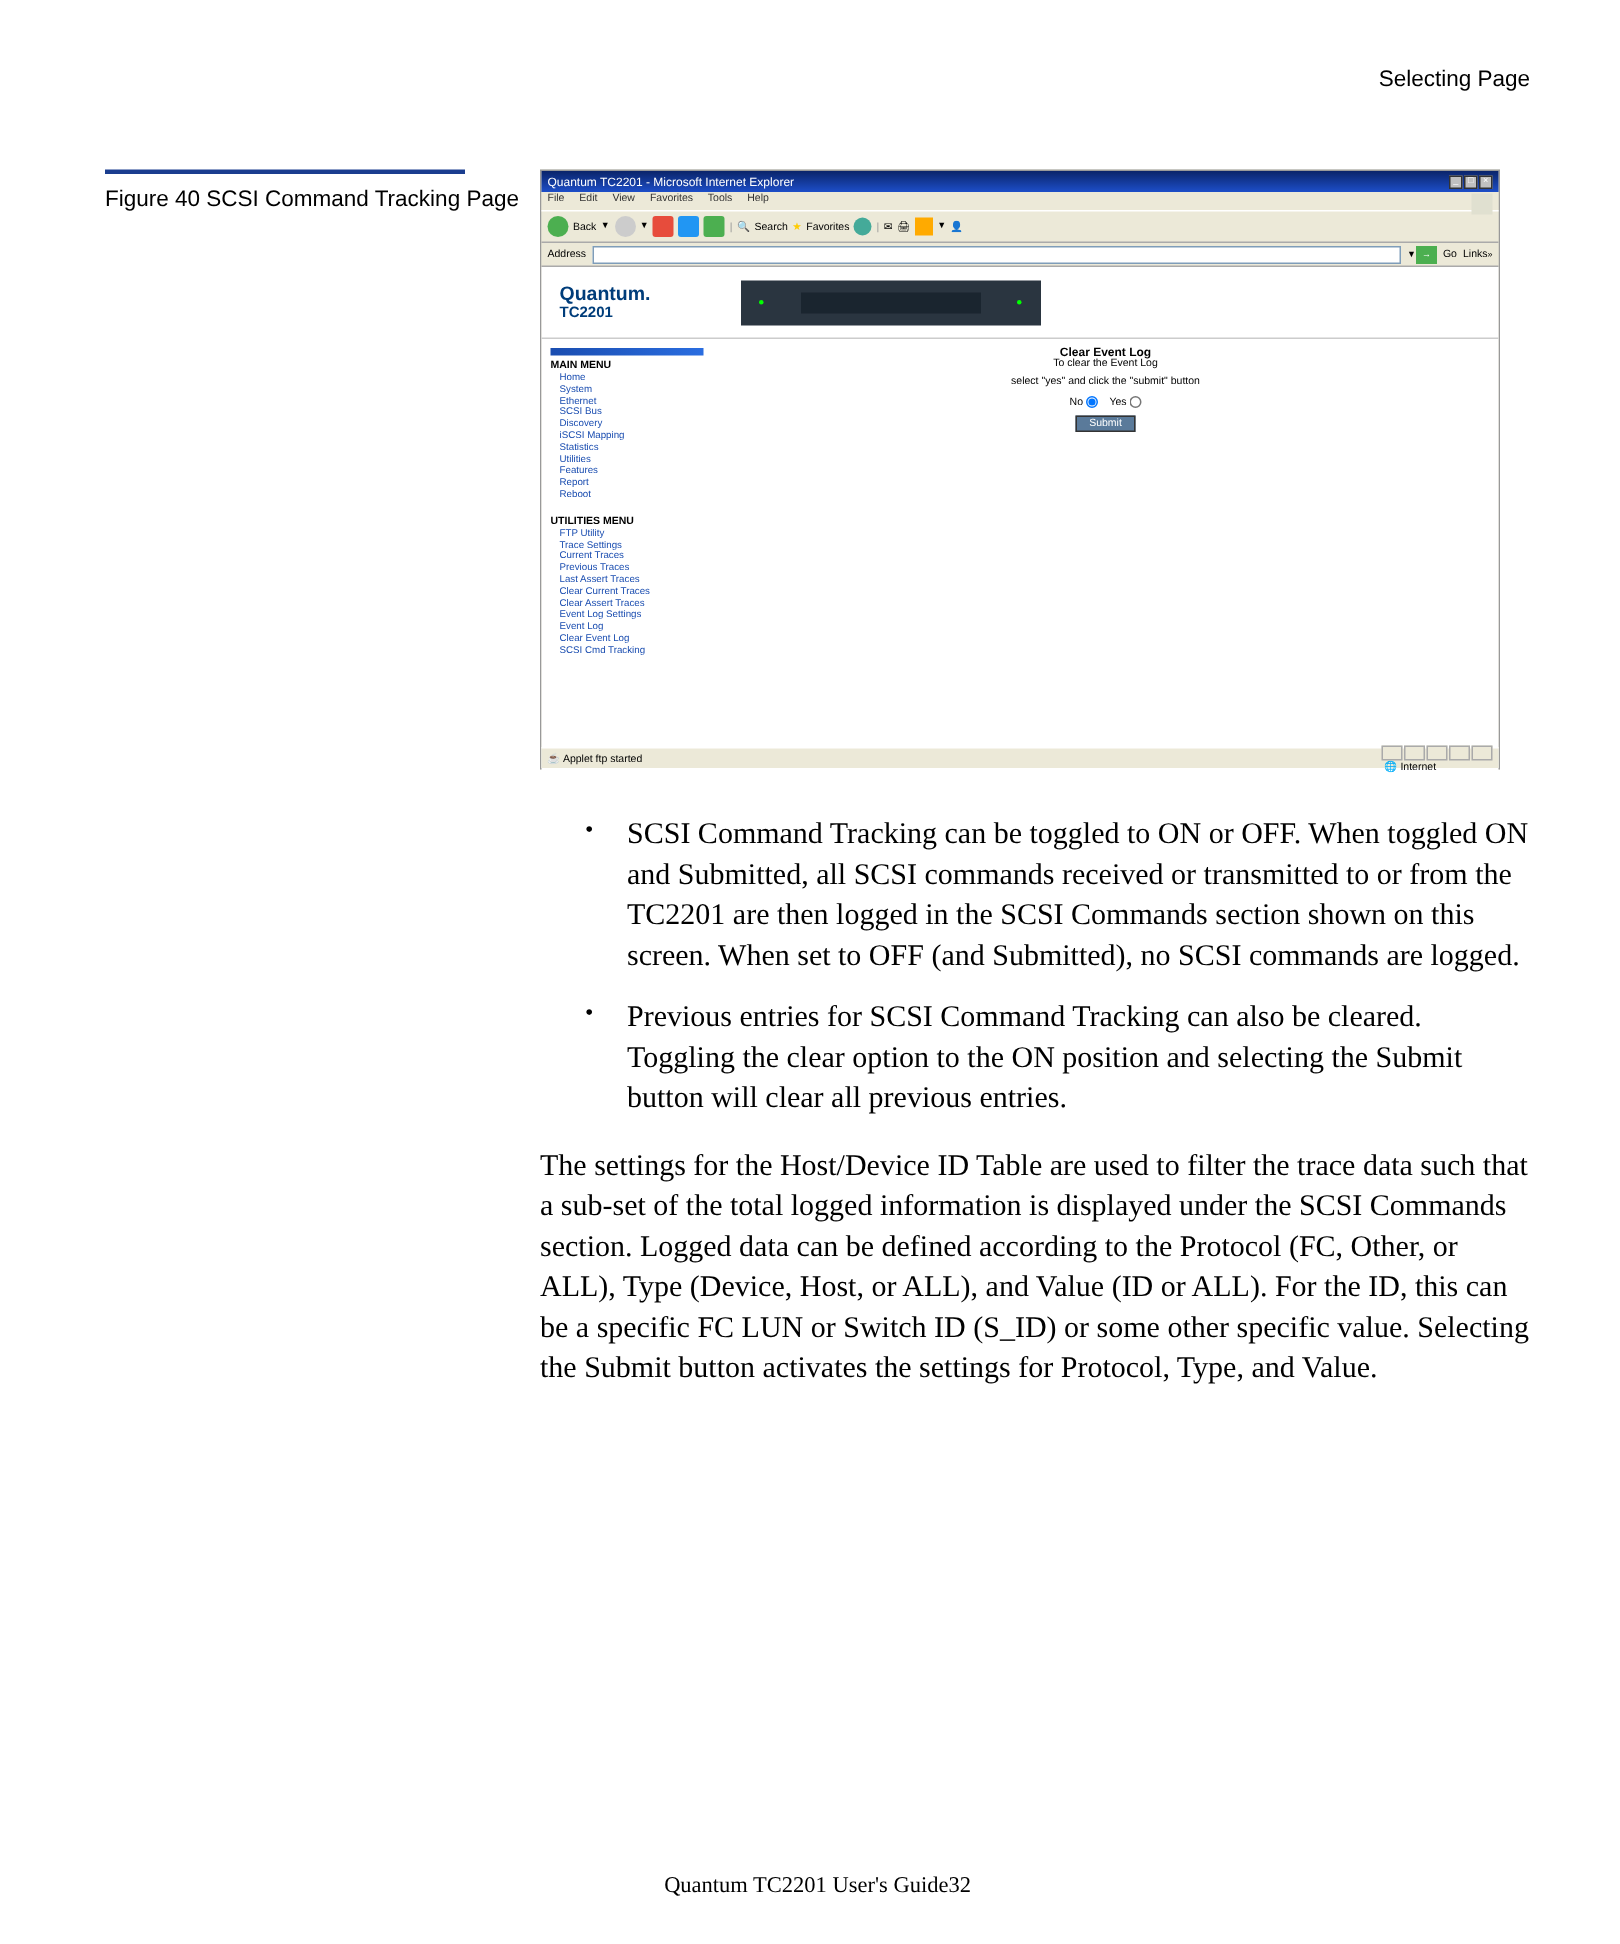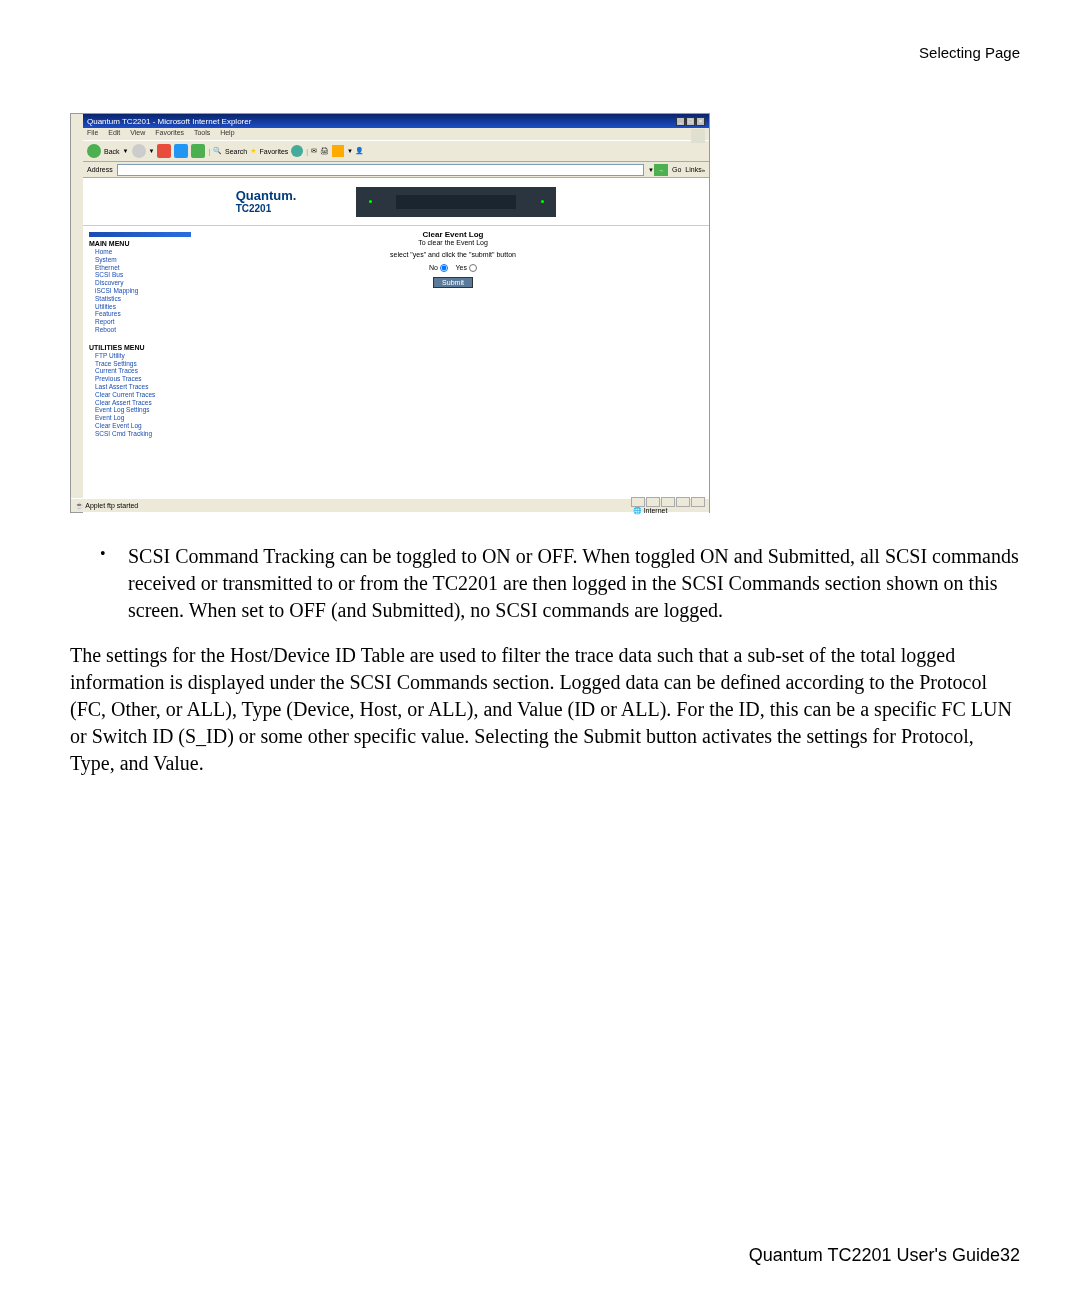--- a/index.html
+++ b/index.html
@@ -39,21 +39,20 @@
     .right-column {
       flex: 1;
     }
     .browser-screenshot {
       width: 640px;
       height: 400px;
       border: 1px solid #999;
       background: #ece9d8;
       position: relative;
       font-size: 7px;
-      padding-left: 12px;
     }
     .browser-titlebar {
       background: linear-gradient(to bottom, #0a246a, #1d4ec8);
       color: white;
       height: 14px;
       padding: 1px 4px;
       font-size: 8px;
       display: flex;
       justify-content: space-between;
       align-items: center;
@@ -133,21 +132,20 @@
       display: flex;
       flex-direction: column;
     }
     .content-header {
       height: 48px;
       border-bottom: 1px solid #ccc;
       display: flex;
       align-items: center;
       padding: 0 12px;
       gap: 30px;
-      justify-content: center;
     }
     .quantum-logo {
       color: #003d7a;
       font-weight: bold;
       font-size: 13px;
       line-height: 1.1;
     }
     .logo-sub {
       font-size: 10px;
     }
@@ -268,33 +266,37 @@
     }
     .plain-para {
       margin-top: 6px;
     }
     .footer {
       position: absolute;
       bottom: 30px;
       left: 70px;
       right: 60px;
       display: flex;
-      justify-content: flex-end;
-      font-size: 18px;
-      font-family: Liberation Sans, sans-serif;
+      justify-content: center;
+      font-size: 15px;
+      font-family: Liberation Serif, serif;
     }
   </style>
 </head>
 <body>
 
 <div class="header-text">
   <div>Selecting Page</div>
 </div>
 
 <div class="main-content">
+  <div class="left-column">
+    <div class="figure-bar"></div>
+    <div class="figure-caption">Figure 40  SCSI Command Tracking Page</div>
+  </div>
   <div class="right-column">
 
     <div class="browser-screenshot">
       <div class="browser-titlebar">
         <span>Quantum TC2201 - Microsoft Internet Explorer</span>
         <div class="win-controls">
           <span class="win-btn">_</span>
           <span class="win-btn">□</span>
           <span class="win-btn">×</span>
         </div>
@@ -409,20 +411,21 @@
               <span class="status-box"></span>
           </span>
           &nbsp;<span>🌐</span> <span>Internet</span>
         </span>
       </div>
     </div>
 
     <div class="body-text">
       <ul class="bullet-list">
         <li>SCSI Command Tracking can be toggled to ON or OFF. When toggled ON and Submitted, all SCSI commands received or transmitted to or from the TC2201 are then logged in the SCSI Commands section shown on this screen. When set to OFF (and Submitted), no SCSI commands are logged.</li>
+        <li>Previous entries for SCSI Command Tracking can also be cleared. Toggling the clear option to the ON position and selecting the Submit button will clear all previous entries.</li>
       </ul>
       <p class="plain-para">The settings for the Host/Device ID Table are used to filter the trace data such that a sub-set of the total logged information is displayed under the SCSI Commands section. Logged data can be defined according to the Protocol (FC, Other, or ALL), Type (Device, Host, or ALL), and Value (ID or ALL). For the ID, this can be a specific FC LUN or Switch ID (S_ID) or some other specific value. Selecting the Submit button activates the settings for Protocol, Type, and Value.</p>
     </div>
 
   </div>
 </div>
 
 <div class="footer">
   <span>Quantum TC2201 User's Guide</span>
   <span>32</span>

